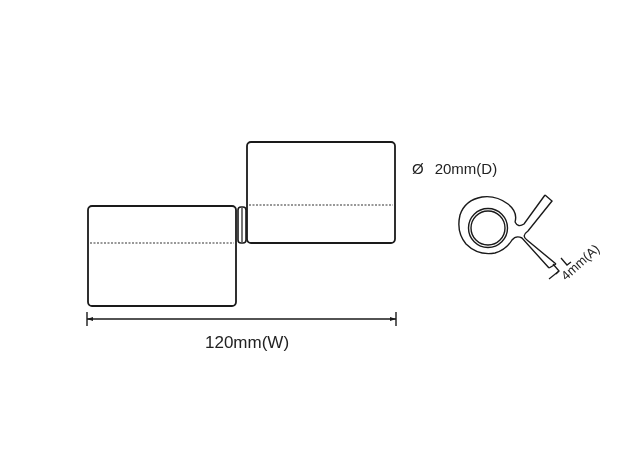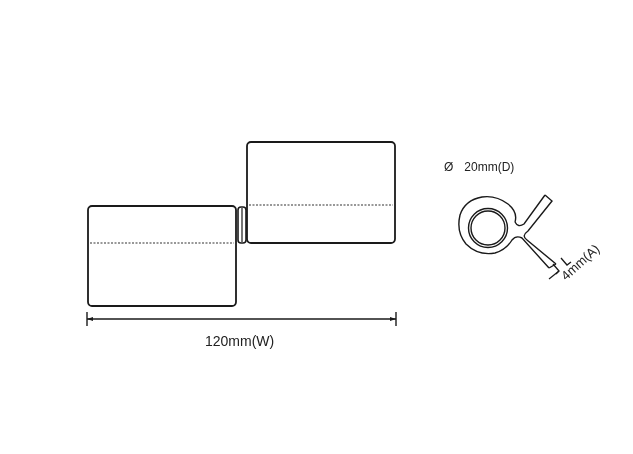--- a/index.html
+++ b/index.html
@@ -1,20 +1,20 @@
 <!DOCTYPE html>
 <html><head>
   <meta charset="utf-8">
   <style>
     html, body { margin: 0; padding: 0; background: #ffffff; }
     body { width: 633px; height: 454px; position: relative; overflow: hidden; font-family: "Liberation Sans", sans-serif; }
     svg { position: absolute; left: 0; top: 0; }
     .lbl { position: absolute; color: #222222; font-size: 13px; white-space: nowrap; }
-    #w-label { left: 205px; top: 333px; font-size: 14px; }
-    #d-label { left: 444px; top: 160px; font-size: 12px; }
+    #w-label { left: 205px; top: 333px; font-size: 17px; }
+    #d-label { left: 412px; top: 160px; font-size: 15px; }
     #d-label .sym { margin-right: 11px; }
     #a-label { left: 558px; top: 272px; transform: rotate(-42deg); transform-origin: left top; font-size: 13px; }
   </style>
 </head>
 <body>
 
 <svg width="633" height="454" viewBox="0 0 633 454" xmlns="http://www.w3.org/2000/svg">
 
   <g>
     <rect x="88" y="206" width="148" height="100" rx="4" ry="4" fill="none" stroke="#1a1a1a" stroke-width="1.8"></rect>

